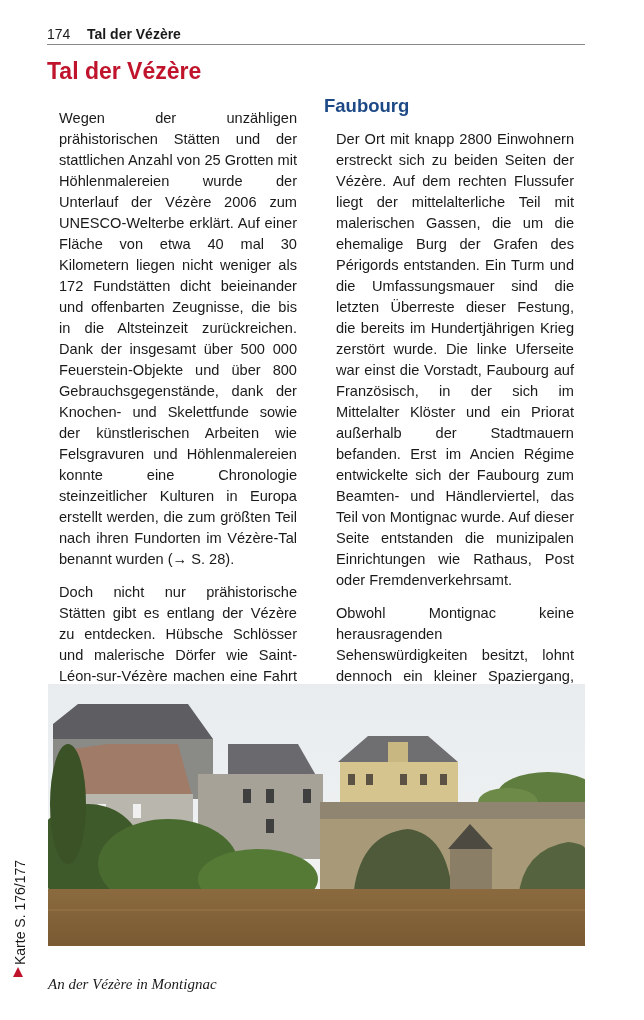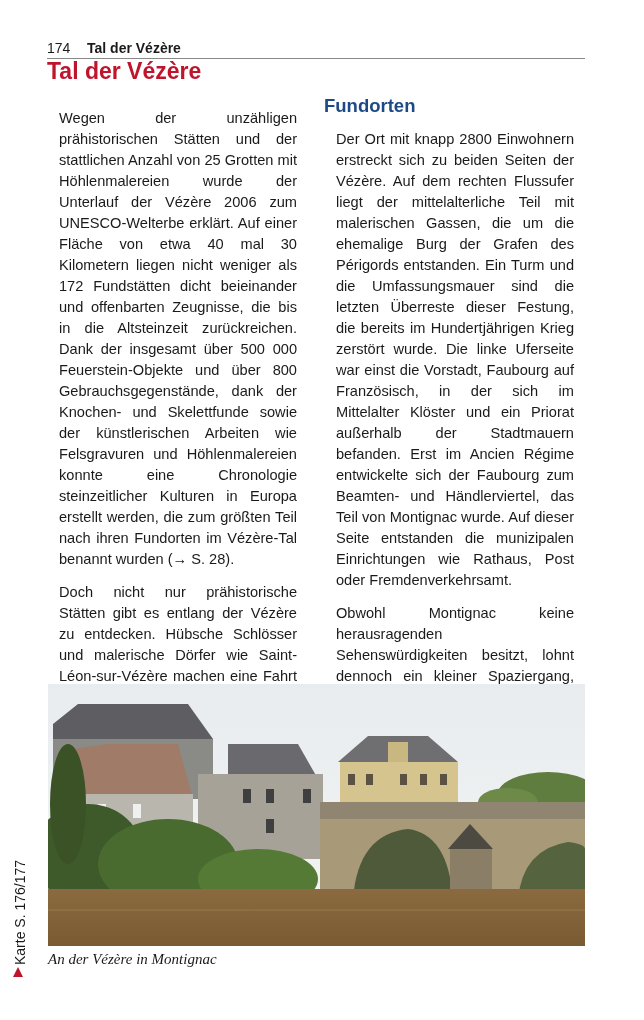--- a/index.html
+++ b/index.html
@@ -1,31 +1,31 @@
 <!DOCTYPE html>
 <html><head>
 <meta charset="utf-8">
 <style>
   html, body { margin: 0; padding: 0; background: #ffffff; }
   body { width: 644px; height: 1020px; position: relative; overflow: hidden;
          font-family: "Liberation Sans", "DejaVu Sans", sans-serif; color: #1a1a1a; }
-  .running-head { position: absolute; left: 47px; top: 39px; width: 538px; height: 19px;
+  .running-head { position: absolute; left: 47px; top: 25px; width: 538px; height: 19px;
                   border-bottom: 1.5px solid #888; font-size: 14px; line-height: 18px; }
   .running-head .pnum { display: inline-block; width: 40px; }
   .running-head .rtitle { font-weight: bold; }
   .chapter-title { position: absolute; left: 47px; top: 57px; margin: 0;
                    font-size: 23px; font-weight: bold; color: #c0142c; line-height: 28px; }
   .col { position: absolute; top: 96px; width: 262px; font-size: 14.6px; line-height: 21px;
          text-align: justify; hyphens: manual; }
   .col-left { left: 47px; }
   .col-right { left: 324px; top: 95px; }
   .col p { margin: 12px; }
   .section-title { margin: 0; font-size: 18.5px; font-weight: bold; color: #1d4a86; line-height: 22px; }
   .photo { position: absolute; left: 48px; top: 684px; width: 537px; height: 262px; overflow: hidden; }
-  .caption { position: absolute; left: 48px; top: 951px; font-family: "Liberation Serif", serif;
+  .caption { position: absolute; left: 48px; top: 976px; font-family: "Liberation Serif", serif;
              font-style: italic; font-size: 15px; color: #1a1a1a; }
   .side-ref { position: absolute; left: 8px; top: 830px; width: 20px; height: 150px; }
   .side-ref .vtext { position: absolute; left: 0; top: 0; width: 150px; height: 20px;
                      transform-origin: 0 0; transform: translate(2px, 135px) rotate(-90deg);
                      font-size: 14px; line-height: 20px; white-space: nowrap; color: #1a1a1a; }
   .side-ref .tri { position: absolute; left: 5px; top: 137px; width: 0; height: 0;
                    border-left: 5px solid transparent; border-right: 5px solid transparent;
                    border-bottom: 10px solid #c0142c; }
 </style>
 </head>
@@ -36,21 +36,21 @@
 </div>
 
 <h1 class="chapter-title">Tal der Vézère</h1>
 
 <div class="col col-left">
   <p>Wegen der unzähligen prähistorischen Stätten und der stattlichen Anzahl von 25 Grotten mit Höhlenmalereien wurde der Unterlauf der Vézère 2006 zum UNESCO-Welterbe erklärt. Auf einer Fläche von etwa 40 mal 30 Kilometern liegen nicht weniger als 172 Fundstätten dicht beieinander und offenbarten Zeugnisse, die bis in die Altsteinzeit zurückreichen. Dank der insgesamt über 500 000 Feuerstein-Objekte und über 800 Gebrauchsgegenstände, dank der Knochen- und Skelettfunde sowie der künstlerischen Arbeiten wie Felsgravuren und Höhlenmalereien konnte eine Chronologie steinzeitlicher Kulturen in Europa erstellt werden, die zum größten Teil nach ihren Fundorten im Vézère-Tal benannt wurden (→ S. 28).</p>
   <p>Doch nicht nur prähistorische Stätten gibt es entlang der Vézère zu entdecken. Hübsche Schlösser und malerische Dörfer wie Saint-Léon-sur-Vézère machen eine Fahrt durch das Tal besonders reizvoll. So reizvoll, dass sich der schottische Schriftsteller Martin Walker hier niedergelassen hat und sich zu seinen Krimis um den Dorfpolizisten Bruno inspirieren lässt.</p>
 </div>
 
 <div class="col col-right">
-  <h2 class="section-title">Fundorten</h2>
+  <h2 class="section-title">Faubourg</h2>
   <p>Der Ort mit knapp 2800 Einwohnern erstreckt sich zu beiden Seiten der Vézère. Auf dem rechten Flussufer liegt der mittelalterliche Teil mit malerischen Gassen, die um die ehemalige Burg der Grafen des Périgords entstanden. Ein Turm und die Umfassungsmauer sind die letzten Überreste dieser Festung, die bereits im Hundertjährigen Krieg zerstört wurde. Die linke Uferseite war einst die Vorstadt, Faubourg auf Französisch, in der sich im Mittelalter Klöster und ein Priorat außerhalb der Stadtmauern befanden. Erst im Ancien Régime entwickelte sich der Faubourg zum Beamten- und Händlerviertel, das Teil von Montignac wurde. Auf dieser Seite entstanden die munizipalen Einrichtungen wie Rathaus, Post oder Fremdenverkehrsamt.</p>
   <p>Obwohl Montignac keine herausragenden Sehenswürdigkeiten besitzt, lohnt dennoch ein kleiner Spaziergang, den man am besten an der Place Bertran de Born beginnt, wo sich ein innerstädtischer Parkplatz befindet. Links des Platzes befindet sich das Office du Tourisme, rechts vom Platz mit der Fassade zur Hauptstraße erhebt sich die Maison Duchêne.</p>
 </div>
 
 <div class="photo">
   <svg width="537" height="262" viewBox="0 0 537 262" xmlns="http://www.w3.org/2000/svg">
     <defs>
       <linearGradient id="sky" x1="0" y1="0" x2="0" y2="1">
         <stop offset="0" stop-color="#e8ecef"></stop>
           <stop offset="1" stop-color="#f4f5f4"></stop>

